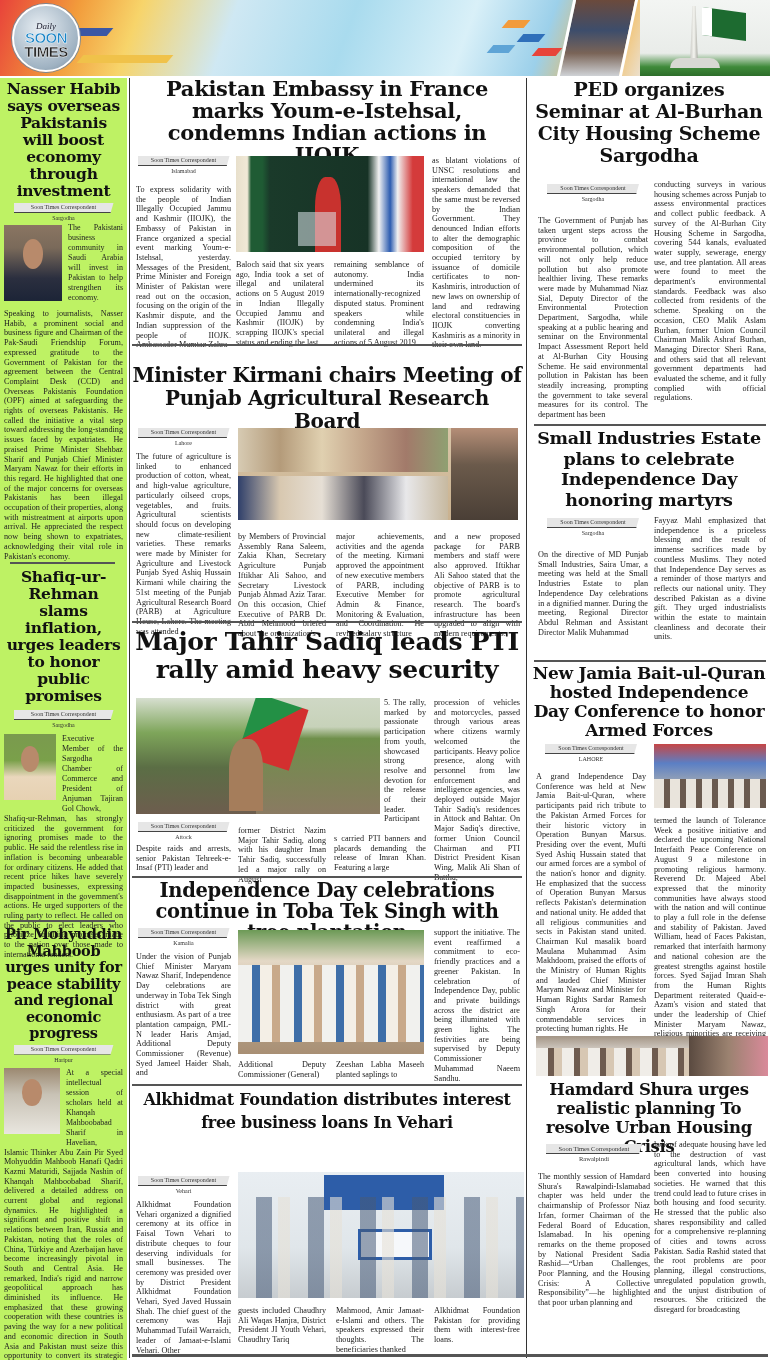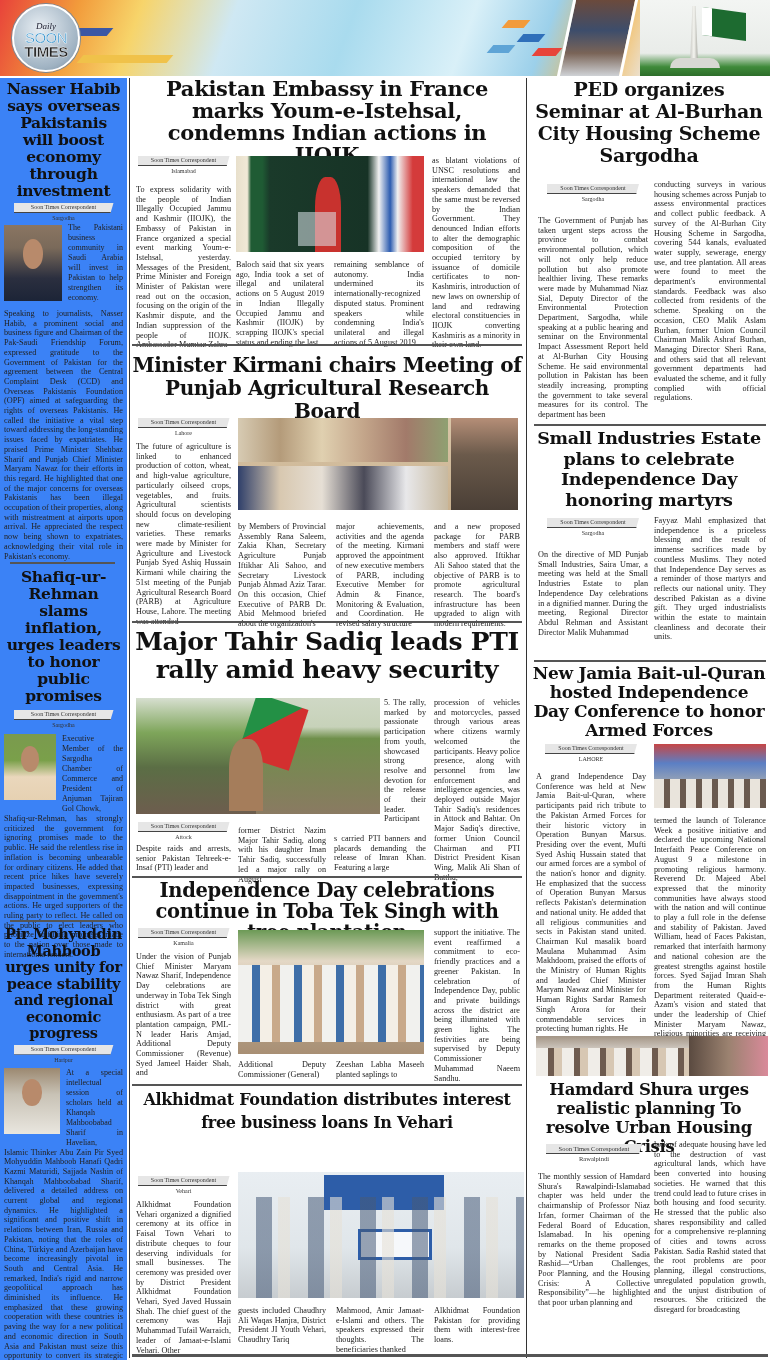--- a/index.html
+++ b/index.html
@@ -2,32 +2,32 @@
 <html><head>
 <meta charset="utf-8">
 <style>
 *{box-sizing:border-box;margin:0;padding:0}
 body{width:770px;height:1360px;background:#fff;font-family:"Liberation Serif","DejaVu Serif",serif;color:#222;position:relative;overflow:hidden}
 .masthead{position:absolute;left:0;top:0;width:770px;height:76px;overflow:hidden;
  background:linear-gradient(110deg,#e8433a 0%,#f29b3b 10%,#f7d46a 18%,#cfe8f3 30%,#a9dbee 45%,#d9f0f8 60%,#9cd0ea 70%,#f5b64a 78%,#e9e9ea 85%,#f4f6f4 100%)}
 .masthead .stripe{position:absolute;height:8px;transform:skewX(-40deg)}
 .logo{position:absolute;left:12px;top:4px;width:68px;height:68px;border-radius:50%;background:radial-gradient(circle at 40% 35%,#e8eef3,#9fb2c2 70%,#6f8597);border:2px solid #fff;box-shadow:0 0 0 1px #789;text-align:center;font-family:"Liberation Sans",sans-serif}
 .logo .daily{font-family:"Liberation Serif",serif;font-style:italic;font-size:9px;color:#223;margin-top:16px;line-height:9px}
-.logo .soon{font-weight:normal;font-size:15px;color:#1a84c6;-webkit-text-stroke:0.5px #fff;line-height:14px;letter-spacing:-0.5px}
+.logo .soon{font-weight:bold;font-size:15px;color:#1a84c6;-webkit-text-stroke:0.5px #fff;line-height:14px;letter-spacing:-0.5px}
 .logo .times{font-weight:bold;font-size:15px;color:#222;line-height:14px;letter-spacing:-0.5px;-webkit-text-stroke:0.4px #fff}
 .title-wrap{position:absolute;left:180px;top:10px;height:56px}
 .title-wrap .title{font-family:"DejaVu Sans",sans-serif;font-weight:bold;font-size:38px;color:#2b2f36;letter-spacing:-1px;text-shadow:2px 2px 0 #fff,-1px -1px 0 #fff;line-height:56px}
 .title-wrap .title .big{font-size:50px}
 .photo-strip{position:absolute;left:565px;top:0;width:65px;height:76px;background:linear-gradient(180deg,#6b4a3c,#3d4d6b 40%,#7a6457 70%,#cfd2d6);transform:skewX(-12deg);border-left:3px solid #fff;border-right:3px solid #fff}
 .minar{position:absolute;left:640px;top:0;width:130px;height:76px;background:linear-gradient(180deg,#f3f5f3 0%,#e9ece9 70%,#3f8a3a 88%,#2e6e2b 100%)}
 .minar .tower{position:absolute;left:50px;top:6px;width:8px;height:58px;background:linear-gradient(90deg,#c9c9c4,#f4f4ef,#a9a9a2);clip-path:polygon(30% 0,70% 0,100% 100%,0 100%)}
 .minar .flag{position:absolute;left:62px;top:10px;width:44px;height:28px;background:#1d6b30;border-left:10px solid #fff;transform:skewY(8deg)}
 .minar .base{position:absolute;left:30px;top:58px;width:50px;height:10px;background:#d8d8d3;border-radius:20px 20px 0 0}
 
-.col-left{position:absolute;left:0;top:78px;width:127px;height:1282px;background:#3b82f6}
+.col-left{position:absolute;left:0;top:78px;width:127px;height:1282px;background:#bef264}
 .col-mid{position:absolute;left:132px;top:78px;width:390px;height:1282px}
 .col-right{position:absolute;left:530px;top:78px;width:238px;height:1282px}
 .vrule{position:absolute;top:78px;width:1px;background:#333;height:1280px}
 .hrule{height:2px;background:#555;margin:0 4px}
 .bottom-rule{position:absolute;left:132px;top:1354px;width:636px;height:3px;background:#555}
 
 .headline{font-family:"DejaVu Serif",serif;color:#111;text-align:center;line-height:1.12;letter-spacing:-0.3px}
 .corr{display:block;margin:0 auto;background:#e6e6e6;border-bottom:1px solid #444;font-size:6px;color:#333;text-align:center;line-height:9px;width:112px;clip-path:polygon(0 0,100% 0,97% 100%,0 100%)}
 .place{font-size:6px;color:#333;text-align:center;line-height:10px}
 .body{font-size:8.2px;line-height:9.7px;text-align:justify;color:#222}
@@ -139,21 +139,21 @@
     <div class="img img-embassy" style="left:104px;top:78px;width:188px;height:96px">
       <div class="speaker"></div>
         <div class="podium"></div>
     </div>
     <p class="body" style="position:absolute;left:104px;top:182px;width:88px">Baloch said that six years ago, India took a set of illegal and unilateral actions on 5 August 2019 in Indian Illegally Occupied Jammu and Kashmir (IIOJK) by scrapping IIOJK's special status and ending the last</p>
     <p class="body" style="position:absolute;left:202px;top:182px;width:90px">remaining semblance of autonomy. India undermined its internationally-recognized disputed status. Prominent speakers while condemning India's unilateral and illegal actions of 5 August 2019</p>
     <p class="body" style="position:absolute;left:300px;top:78px;width:88px">as blatant violations of UNSC resolutions and international law the speakers demanded that the same must be reversed by the Indian Government. They denounced Indian efforts to alter the demographic composition of the occupied territory by issuance of domicile certificates to non-Kashmiris, introduction of new laws on ownership of land and redrawing electoral constituencies in IIOJK converting Kashmiris as a minority in their own land.</p>
   </article>
   <div class="hrule" style="position:absolute;left:0;top:266px;width:390px;margin:0"></div>
 
-  <article class="art" style="left:0;top:276px;width:390px;height:270px">
+  <article class="art" style="left:0;top:286px;width:390px;height:270px">
     <h1 class="headline" style="font-size:20px;line-height:23px">Minister Kirmani chairs Meeting of Punjab Agricultural Research Board</h1>
     <div style="position:absolute;left:4px;top:64px;width:95px">
       <span class="corr" style="width:92px">Soon Times Correspondent</span>
       <div class="place">Lahore</div>
       <p class="body" style="margin-top:4px">The future of agriculture is linked to enhanced production of cotton, wheat, and high-value agriculture, particularly oilseed crops, vegetables, and fruits. Agricultural scientists should focus on developing new climate-resilient varieties. These remarks were made by Minister for Agriculture and Livestock Punjab Syed Ashiq Hussain Kirmani while chairing the 51st meeting of the Punjab Agricultural Research Board (PARB) at Agriculture House, Lahore. The meeting was attended</p>
     </div>
     <div class="img img-parb" style="left:106px;top:64px;width:280px;height:92px">
       <div style="position:absolute;left:0;top:0;width:75%;height:48%;background:linear-gradient(90deg,#d7cbb3,#b49b7a,#e0d0b0,#c3a58a,#a27a6a,#8fa072)"></div>
       <div style="position:absolute;left:0;top:52%;width:75%;height:48%;background:linear-gradient(90deg,#2f3f6a,#d8c8b0,#e6dfd5,#4a4a58,#e8e8ea,#c7b9a0)"></div>
       <div style="position:absolute;left:76%;top:0;width:24%;height:100%;background:linear-gradient(180deg,#b58e77 0%,#6b5a4b 40%,#4a3f36 100%)"></div>

